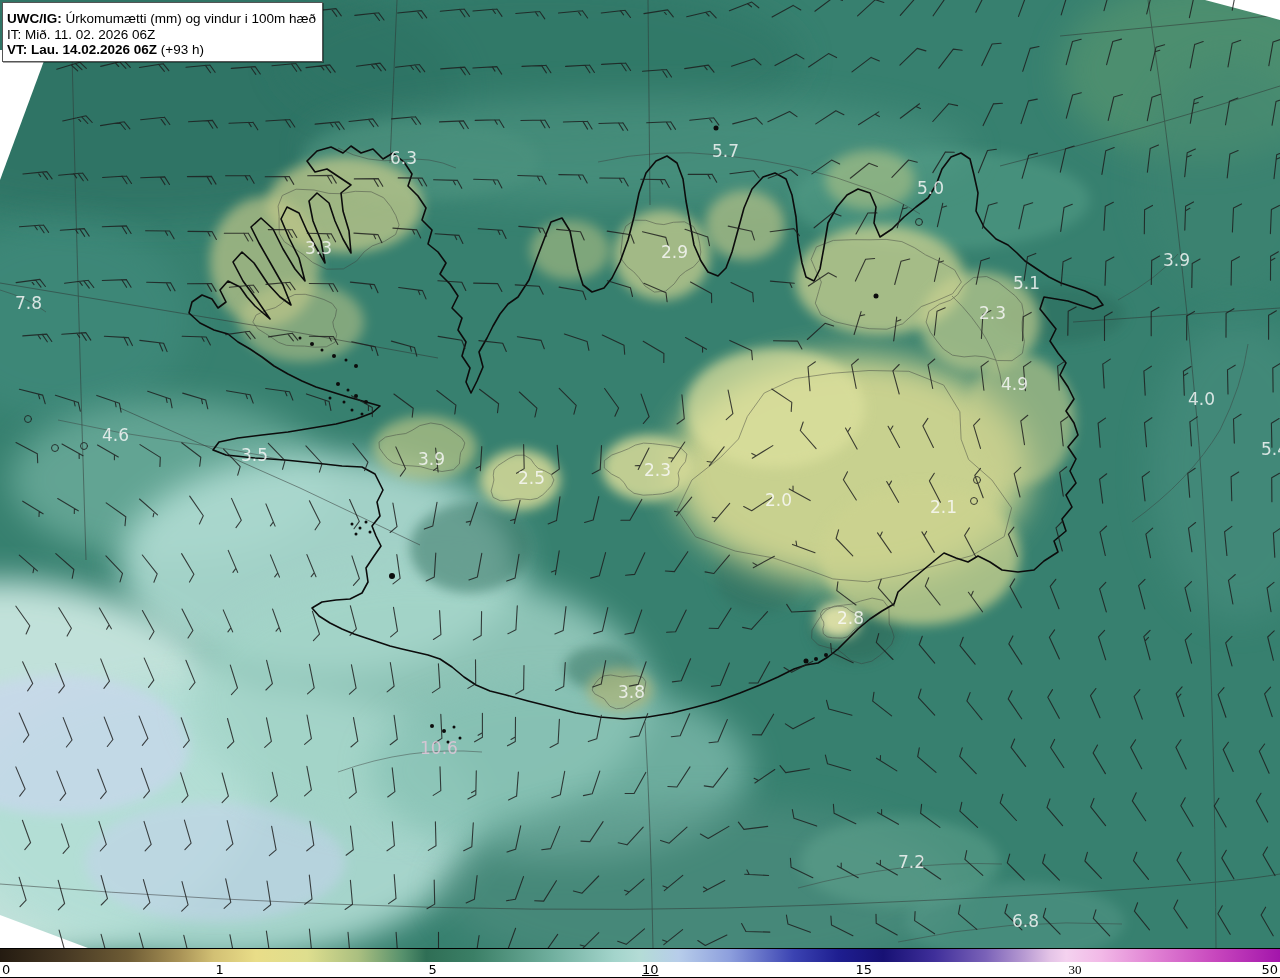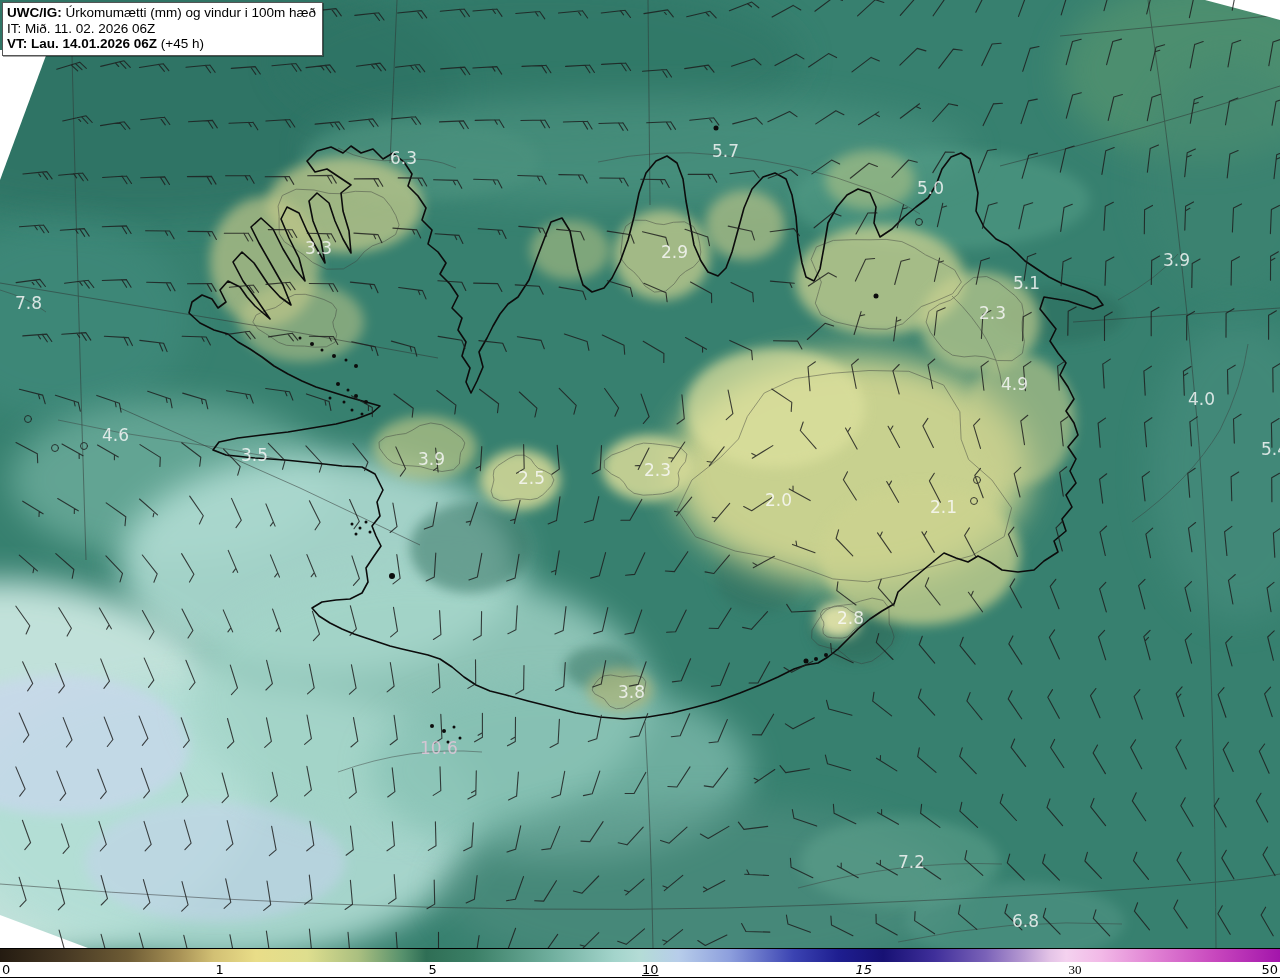--- a/index.html
+++ b/index.html
@@ -1,21 +1,21 @@
 <!DOCTYPE html>
 <html><head>
 <meta charset="utf-8">
 <style>
   html,body{margin:0;padding:0;background:#ffffff;}
   .stage{position:relative;width:1280px;height:978px;overflow:hidden;background:#fff;
          font-family:"Liberation Sans",sans-serif;}
   .map-area{position:absolute;left:0;top:0;width:1280px;height:948px;background:#f9a8d4;overflow:hidden;}
   #map-svg{position:absolute;left:0;top:0;}
   .title-box{position:absolute;left:2px;top:2px;background:#ffffff;border:1px solid #555;
-             box-shadow:1px 1px 0 rgba(0,0,0,.35);padding:2px 6px 3px 4px;z-index:30;
+             box-shadow:1px 1px 0 rgba(0,0,0,.35);padding:8px 6px 3px 4px;z-index:30;
              font-size:13.5px;line-height:15.5px;color:#000;white-space:nowrap;}
   .title-box .b{font-weight:bold;}
   .colorbar-wrap{position:absolute;left:0;top:948px;width:1280px;height:30px;}
   .colorbar-bar{position:absolute;left:0;top:0;width:1280px;height:14px;border-top:1px solid #000;box-sizing:border-box;}
   .colorbar-labels{position:absolute;left:0;top:14px;width:1280px;height:16px;background:#fff;
                    border-bottom:1px solid #000;box-sizing:border-box;}
   .cb-tick{position:absolute;top:0px;font-size:13px;line-height:15px;color:#000;
            font-family:"DejaVu Sans",sans-serif;}
 </style>
 </head>
@@ -740,31 +740,31 @@
 
   <div class="title-box">
     <div class="t-line">
       <span class="b">UWC/IG:</span>
       <span>Úrkomumætti (mm) og vindur i 100m hæð</span>
     </div>
     <div class="t-line">
       <span>IT: Mið. 11. 02. 2026 06Z</span>
     </div>
     <div class="t-line">
-      <span class="b">VT: Lau. 14.01.2026 06Z</span>
-      <span>(+45 h)</span>
+      <span class="b">VT: Lau. 14.02.2026 06Z</span>
+      <span>(+93 h)</span>
     </div>
   </div>
 
   <div class="colorbar-wrap">
     <div class="colorbar-bar" id="cb-bar" style="background: linear-gradient(to right, rgb(36, 27, 17) 0%, rgb(70, 56, 35) 5%, rgb(110, 92, 53) 10%, rgb(168, 146, 86) 14%, rgb(210, 192, 116) 16.7%, rgb(233, 221, 136) 20%, rgb(222, 222, 142) 24%, rgb(170, 191, 128) 28%, rgb(85, 144, 108) 31.5%, rgb(47, 110, 85) 33.3%, rgb(59, 127, 102) 37%, rgb(111, 174, 157) 43%, rgb(163, 212, 203) 48%, rgb(180, 220, 214) 50%, rgb(183, 205, 234) 53%, rgb(141, 159, 221) 57%, rgb(59, 67, 178) 62%, rgb(30, 30, 144) 65.5%, rgb(23, 17, 116) 69%, rgb(63, 47, 154) 73%, rgb(122, 98, 184) 77%, rgb(183, 154, 210) 80%, rgb(227, 195, 230) 82%, rgb(244, 210, 239) 83.3%, rgb(242, 185, 231) 86%, rgb(225, 131, 212) 90%, rgb(199, 70, 189) 95%, rgb(163, 21, 171) 100%);"></div>
     <div class="colorbar-labels" id="cb-labels">
         <span class="cb-tick" style="left: calc(0% + 2px);">0</span>
         <span class="cb-tick" style="left: calc(16.67% + 2px);">1</span>
         <span class="cb-tick" style="left: calc(33.33% + 2px);">5</span>
         <span class="cb-tick" style="left: calc(50% + 2px); text-decoration: underline;">10</span>
-        <span class="cb-tick" style="left: calc(66.67% + 2px); font-style: italic;">15</span>
+        <span class="cb-tick" style="left: calc(66.67% + 2px);">15</span>
         <span class="cb-tick" style="left: calc(83.33% + 2px); font-family: Liberation Serif, serif;">30</span>
         <span class="cb-tick" style="right: 2px;">50</span>
       </div>
   </div>
 
 </div>
 
 </body></html>

